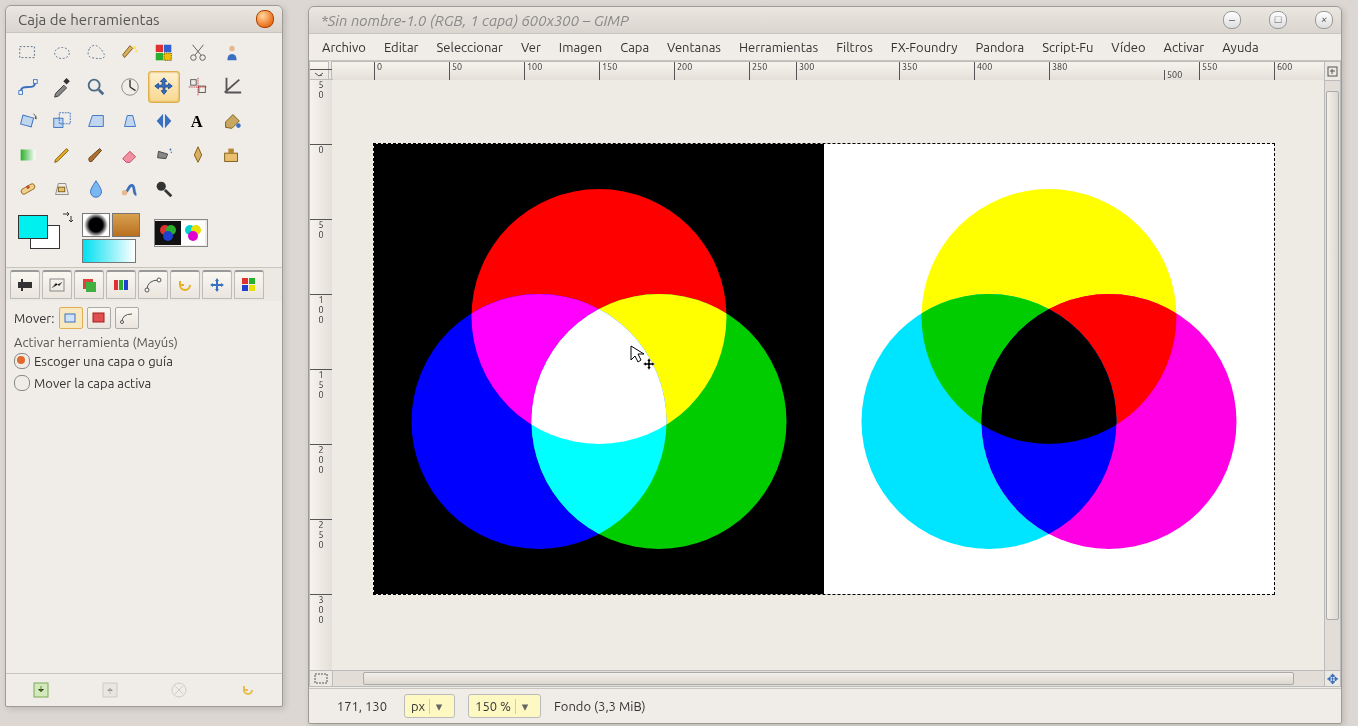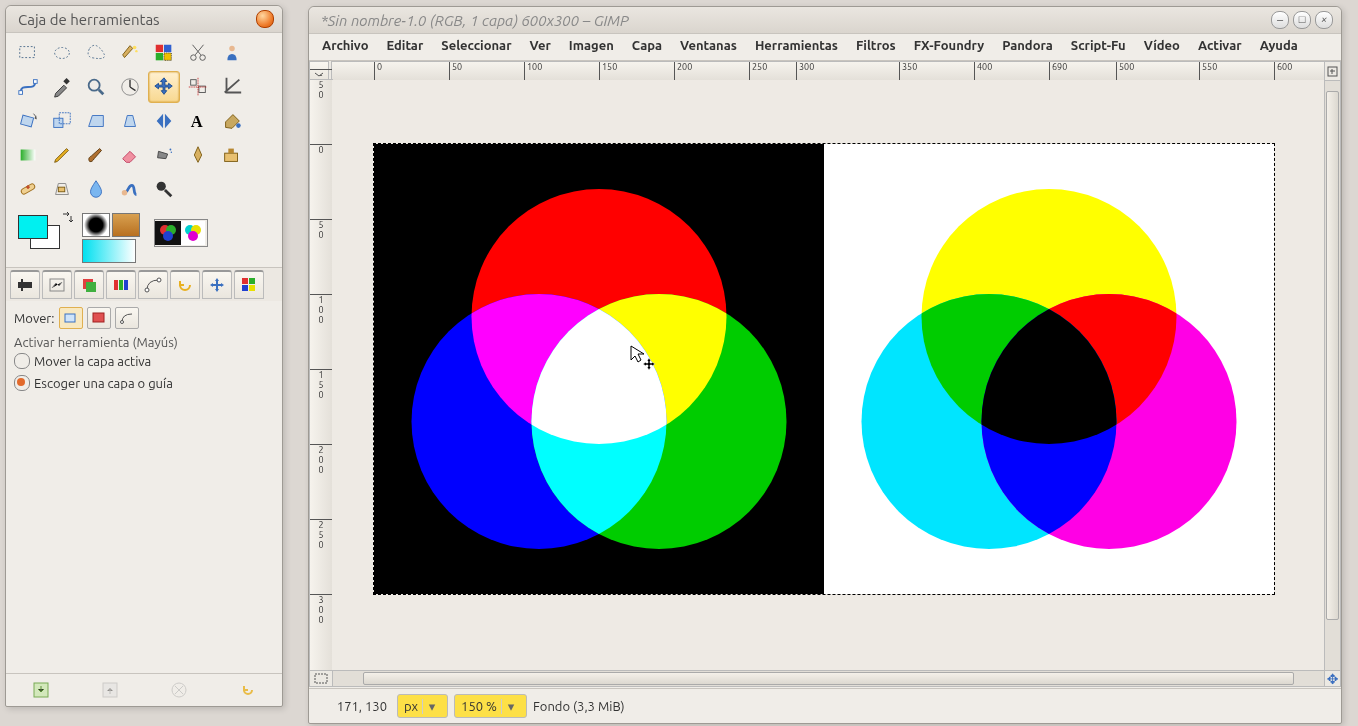--- a/index.html
+++ b/index.html
@@ -25,40 +25,40 @@
   .opt-title{font-weight:bold;padding:6px 8px;border-bottom:1px solid #D0CCc6;display:flex;justify-content:space-between;align-items:center;}
   .opt-body{padding:6px 8px;}
   .opt-row{display:flex;align-items:center;gap:4px;margin-bottom:6px;}
   .radio{width:14px;height:14px;border:1px solid #888;border-radius:7px;display:inline-block;position:relative;}
   .radio.checked::after{content:"";position:absolute;left:2px;top:2px;width:8px;height:8px;border-radius:4px;background:#E26A2C;}
   .modebtn{width:22px;height:20px;border:1px solid #AAA;border-radius:2px;background:linear-gradient(#FAF7F1,#EAE6DE);display:flex;align-items:center;justify-content:center;}
   .tb-bottom{position:absolute;bottom:0;left:0;right:0;height:32px;border-top:1px solid #C8C4BE;display:flex;align-items:center;justify-content:space-around;}
   .tb-bottom div{width:22px;height:22px;display:flex;align-items:center;justify-content:center;opacity:.8;}
   
   .imgwin{left:308px;top:6px;width:1032px;height:716px;}
-  .imgwin .titlebar{color:#888;font-style:italic;}
-  .menubar{height:26px;display:flex;padding:0 4px;border-bottom:1px solid #C8C4BE;font-weight:bold;}
+  .imgwin .titlebar{color:#888;font-style:italic;gap:24px;}
+  .menubar{height:26px;display:flex;align-items:center;padding:0 4px;border-bottom:1px solid #C8C4BE;}
   .menubar span{padding:4px 9px;color:#333;}
   .rulers-area{position:absolute;left:0;top:54px;right:0;bottom:36px;background:#ECE9E3;}
   .ruler-h{position:absolute;left:22px;top:0;right:16px;height:18px;background:linear-gradient(#F6F3ED,#E4E0D9);border:1px solid #BBB;font-size:9px;overflow:hidden;white-space:nowrap;}
   .ruler-v{position:absolute;left:0;top:18px;width:22px;bottom:16px;background:linear-gradient(to right,#F6F3ED,#E4E0D9);border:1px solid #BBB;font-size:9px;}
   .ruler-h .tick{position:absolute;top:0;height:100%;border-left:1px solid #555;padding-left:2px;}
   .ruler-v .tick{position:absolute;left:0;width:100%;border-top:1px solid #555;text-align:center;}
   .canvas-wrap{position:absolute;left:23px;top:19px;right:16px;bottom:16px;overflow:hidden;background:#EEEAE4;}
   .canvas{position:absolute;left:42px;top:64px;width:900px;height:450px;background:#fff;}
   .canvas-half{position:absolute;top:0;width:450px;height:450px;}
   .canvas-half.left{left:0;background:#000;}
   .canvas-half.right{right:0;background:#fff;}
   .ants{position:absolute;border:1px dashed #000;pointer-events:none;}
   .scrollbar-h{position:absolute;left:23px;right:16px;bottom:0;height:15px;background:#E2DED7;border:1px solid #BBB;}
   .scrollbar-h .thumb{position:absolute;top:1px;left:30px;right:30px;height:11px;background:linear-gradient(#F4F0E9,#DCD8D0);border:1px solid #AAA;border-radius:2px;}
   .scrollbar-v{position:absolute;right:0;top:19px;bottom:16px;width:15px;background:#E2DED7;border:1px solid #BBB;}
   .scrollbar-v .thumb{position:absolute;left:1px;top:10px;bottom:50px;width:11px;background:linear-gradient(to right,#F4F0E9,#DCD8D0);border:1px solid #AAA;border-radius:2px;}
-  .status{position:absolute;left:0;right:0;bottom:0;height:34px;border-top:1px solid #C8C4BE;display:flex;align-items:center;padding:0 8px;gap:6px;}
-  .status .cell{border:1px solid #BBB;border-radius:3px;background:#fde047;height:22px;display:flex;align-items:center;padding:0 6px;}
+  .status{position:absolute;left:0;right:0;bottom:0;height:34px;border-top:1px solid #C8C4BE;display:flex;align-items:center;padding:0 8px;gap:13px;}
+  .status .cell{border:1px solid #BBB;border-radius:3px;background:#fef9c3;height:22px;display:flex;align-items:center;padding:0 6px;}
   .dropdown{width:18px;text-align:center;color:#666;border-left:1px solid #ccc;margin-left:4px;}
   .qmask{position:absolute;left:0;top:0;width:18px;height:17px;border:1px solid #BBB;background:linear-gradient(#FAF7F1,#EAE6DE);display:flex;align-items:center;justify-content:center;}
   .nav-icon{position:absolute;right:0;bottom:0;width:15px;height:15px;border:1px solid #BBB;display:flex;align-items:center;justify-content:center;color:#3A6EBF;font-size:14px;line-height:14px;}
   .cursor{position:absolute;width:24px;height:24px;pointer-events:none;z-index:50;}
   svg{display:block;}
 </style>
 </head>
 <body>
 
 <div class="window toolbox">
@@ -374,26 +374,26 @@
         </span>
       <span class="modebtn">
           <svg width="16" height="14">
             <path d="M3 11Q3 3 13 3" fill="none" stroke="#555"></path>
             <circle cx="3" cy="11" r="1.5" fill="#fff" stroke="#555"></circle>
           </svg>
         </span>
     </div>
     <div style="margin:6px 0 4px 0;color:#555;">Activar herramienta  (Mayús)</div>
     <div class="opt-row">
+      <span class="radio checked"></span>
+      <span>Escoger una capa o guía</span>
+    </div>
+    <div class="opt-row">
       <span class="radio"></span>
       <span>Mover la capa activa</span>
-    </div>
-    <div class="opt-row">
-      <span class="radio checked"></span>
-      <span>Escoger una capa o guía</span>
     </div>
   </div>
 
   <div class="tb-bottom">
     <div>
         <svg width="18" height="18">
           <rect x="2" y="2" width="14" height="14" fill="#CDE8B0" stroke="#5A9A30"></rect>
           <path d="M9 5v6m-3-3l3 3 3-3" stroke="#3A7A10"></path>
         </svg>
       </div>
@@ -452,22 +452,22 @@
     <div class="ruler-h" id="rulerH">
         <div class="tick" style="left: 42px;">0</div>
         <div class="tick" style="left: 117px;">50</div>
         <div class="tick" style="left: 192px;">100</div>
         <div class="tick" style="left: 267px;">150</div>
         <div class="tick" style="left: 342px;">200</div>
         <div class="tick" style="left: 417px;">250</div>
         <div class="tick" style="left: 464px;">300</div>
         <div class="tick" style="left: 567px;">350</div>
         <div class="tick" style="left: 642px;">400</div>
-        <div class="tick" style="left: 717px;">690</div>
-        <div class="tick" style="left: 784px;">500</div>
+        <div class="tick" style="left: 717px;">380</div>
+        <div class="tick" style="left: 832px; margin-top: 8px;">500</div>
         <div class="tick" style="left: 867px;">550</div>
         <div class="tick" style="left: 942px;">600</div>
       </div>
     <div class="ruler-v" id="rulerV">
         <div class="tick" style="top: -11px;">-<br>5<br>0</div>
         <div class="tick" style="top: 64px;">0</div>
         <div class="tick" style="top: 139px;">5<br>0</div>
         <div class="tick" style="top: 214px;">1<br>0<br>0</div>
         <div class="tick" style="top: 289px;">1<br>5<br>0</div>
         <div class="tick" style="top: 364px;">2<br>0<br>0</div>

